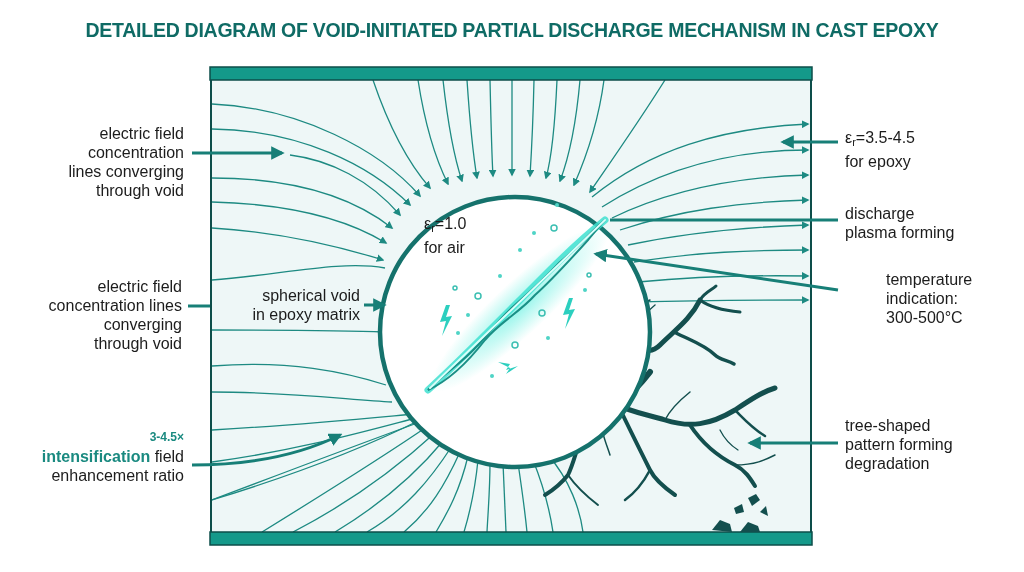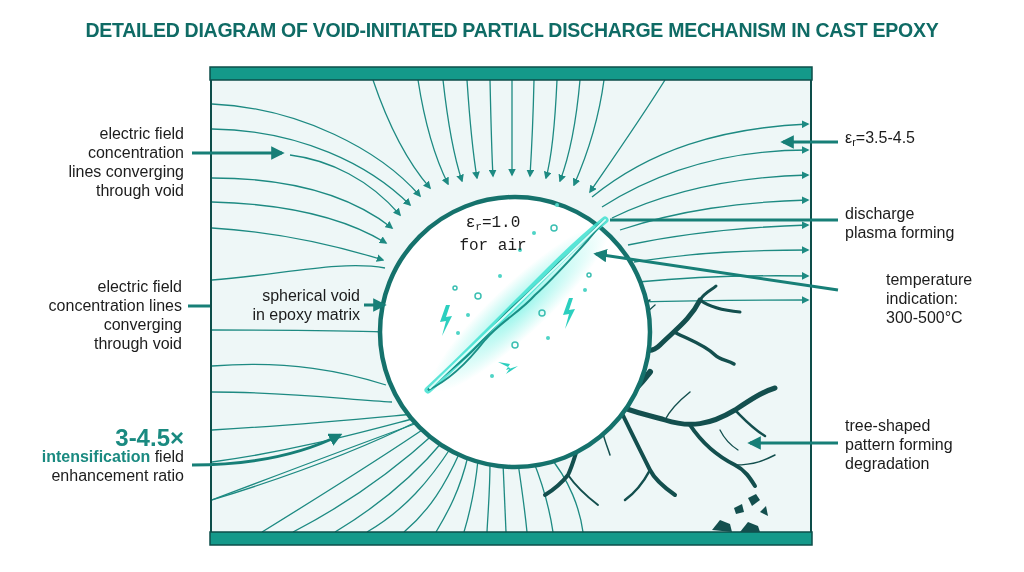--- a/index.html
+++ b/index.html
@@ -6,21 +6,21 @@
   body { width: 1024px; height: 572px; position: relative; overflow: hidden;
          font-family: "Liberation Sans", sans-serif; color: #1c1c1c; }
   .title { position: absolute; left: 0; top: 18px; width: 1024px; text-align: center;
            font-family: "Liberation Sans", sans-serif; font-weight: bold; font-size: 21px;
            color: #0f6b65; letter-spacing: -0.3px; transform: scaleX(0.93); }
   svg.diagram { position: absolute; left: 0; top: 0; }
   .lbl { position: absolute; font-size: 16px; line-height: 19px; color: #1c1c1c; }
   .lbl.right { text-align: right; }
   .lbl.left { text-align: left; }
   .accent { color: #1a8a80; font-weight: bold; }
-  .big { font-size: 24px; }
+  .big { font-size: 12px; }
   .sub { font-size: 11px; vertical-align: -3px; }
 </style>
 </head>
 <body>
 
 <div class="title">DETAILED DIAGRAM OF VOID-INITIATED PARTIAL DISCHARGE MECHANISM IN CAST EPOXY</div>
 
 <svg class="diagram" width="1024" height="572" viewBox="0 0 1024 572">
   <defs>
     <marker id="ah" viewBox="0 0 10 10" refX="8" refY="5" markerWidth="6" markerHeight="6" orient="auto-start-reverse">
@@ -190,27 +190,28 @@
   <div class="accent big">3-4.5×</div>
   <div><span class="accent">intensification</span><span> field</span></div>
   <div>enhancement ratio</div>
 </div>
 
 <div class="lbl right" style="left:238px; top:286px; width:122px;">
   <div>spherical void</div>
   <div>in epoxy matrix</div>
 </div>
 
-<div class="lbl" style="left:448px; top:214px; width:90px; text-align:center;font-family:Liberation Mono, monospace;">
+<div class="lbl" style="left:424px; top:214px; width:90px; text-align:left;">
   <div><span>ε</span><span class="sub">r</span><span>=1.0</span></div>
   <div>for air</div>
 </div>
 
 <div class="lbl left" style="left:845px; top:128px; width:170px;">
   <div><span>ε</span><span class="sub">r</span><span>=3.5-4.5</span></div>
+  <div>for epoxy</div>
 </div>
 
 <div class="lbl left" style="left:845px; top:204px; width:170px;">
   <div>discharge</div>
   <div>plasma forming</div>
 </div>
 
 <div class="lbl left" style="left:845px; top:270px; width:170px;margin-left:41px;">
   <div>temperature</div>
   <div>indication:</div>

